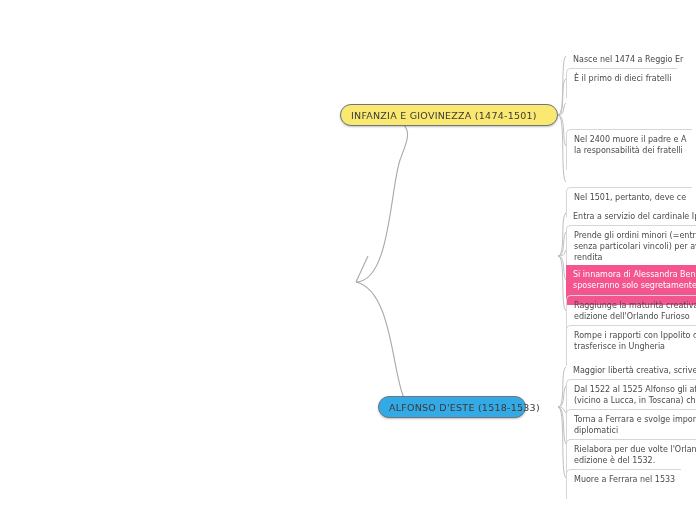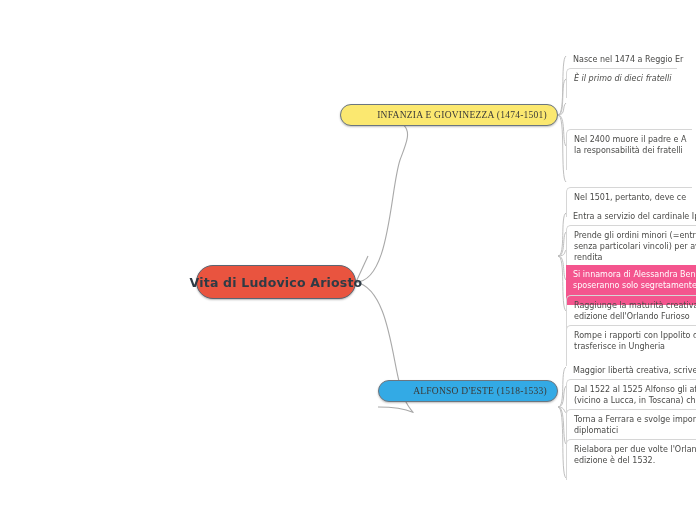--- a/index.html
+++ b/index.html
@@ -55,24 +55,23 @@
 
   
   .branch-node {
     position: absolute;
     height: 22px;
     border: 1px solid #6b7680;
     border-radius: 11px;
     box-shadow: 0 1px 2px rgba(0,0,0,0.25);
     display: flex;
     align-items: center;
-    justify-content: flex-end;
+    justify-content: flex-start;
     box-sizing: border-box;
     padding: 0 10px;
-    font-family: Liberation Serif, serif;
   }
   .branch-node .label {
     color: #3a3a38;
     font-size: 9.5px;
     letter-spacing: 0.25px;
     white-space: nowrap;
   }
   #branch-0 {
     left: 340px;
     top: 104px;
@@ -80,22 +79,22 @@
     background: #FBE870;
   }
   #branch-1 {
     left: 368px;
     top: 245px;
     width: 190px;
     background: #EFC283;
   }
   #branch-2 {
     left: 378px;
-    top: 380px;
-    width: 180px;
+    top: 396px;
+    width: 148px;
     background: #33AAE5;
   }
 
   
   .leaf {
     position: absolute;
     left: 566px;
     box-sizing: border-box;
     padding: 4px 6px 14px 7px;
     font-size: 8px;
@@ -149,35 +148,32 @@
     <path d="M558,256 C566,256 562,276 566,280" fill="none" stroke="#BFBFBF" stroke-width="1"></path>
     <path d="M558,256 C566,256 560,306 566,311" fill="none" stroke="#BFBFBF" stroke-width="1"></path>
 
     <path d="M558,407 C566,407 560,370 566,367" fill="none" stroke="#BFBFBF" stroke-width="1"></path>
     <path d="M558,407 C566,407 562,390 566,386" fill="none" stroke="#BFBFBF" stroke-width="1"></path>
     <path d="M558,407 C566,407 564,414 566,412" fill="none" stroke="#BFBFBF" stroke-width="1"></path>
     <path d="M558,407 C566,407 562,440 566,444" fill="none" stroke="#BFBFBF" stroke-width="1"></path>
     <path d="M558,407 C566,407 560,474 566,478" fill="none" stroke="#BFBFBF" stroke-width="1"></path>
   </svg>
 
-  <div class="root-node">
-    <span class="label">Vita di Ludovico Ariosto</span>
-  </div>
 
   <div class="branch-node" id="branch-0">
     <span class="label">INFANZIA E GIOVINEZZA (1474-1501)</span>
   </div>
   <div class="branch-node" id="branch-2">
     <span class="label">ALFONSO D'ESTE (1518-1533)</span>
   </div>
 
   <div class="leaf first" style="top:50px;">
     <span class="ltext">Nasce nel 1474 a Reggio Er</span>
   </div>
-  <div class="leaf boxed" style="top:68px;font-style:italic;">
+  <div class="leaf boxed" style="top:68px;">
     <span class="ltext">È il primo di dieci fratelli</span>
   </div>
   <div class="leaf boxed" style="top:129px;">
     <span class="ltext">Nel 2400 muore il padre e A
 la responsabilità dei fratelli</span>
   </div>
   <div class="leaf boxed" style="top:159px;margin-top:28px;">
     <span class="ltext">Nel 1501, pertanto, deve ce</span>
   </div>
 
@@ -210,14 +206,17 @@
 (vicino a Lucca, in Toscana) che lui an</span>
   </div>
   <div class="leaf boxed" style="top:409px;">
     <span class="ltext">Torna a Ferrara e svolge importanti in
 diplomatici</span>
   </div>
   <div class="leaf boxed" style="top:439px;">
     <span class="ltext">Rielabora per due volte l'Orlando Fur
 edizione è del 1532.</span>
   </div>
+  <div class="leaf boxed" style="top:469px;">
+    <span class="ltext">Muore a Ferrara nel 1533</span>
+  </div>
 
 </div>
 
 </body></html>

